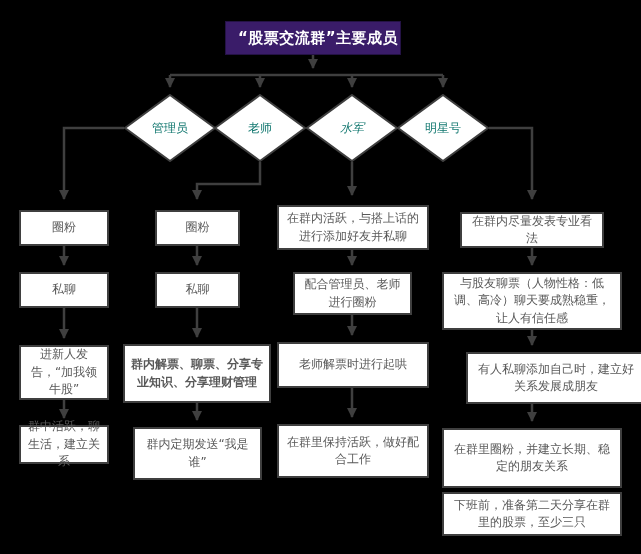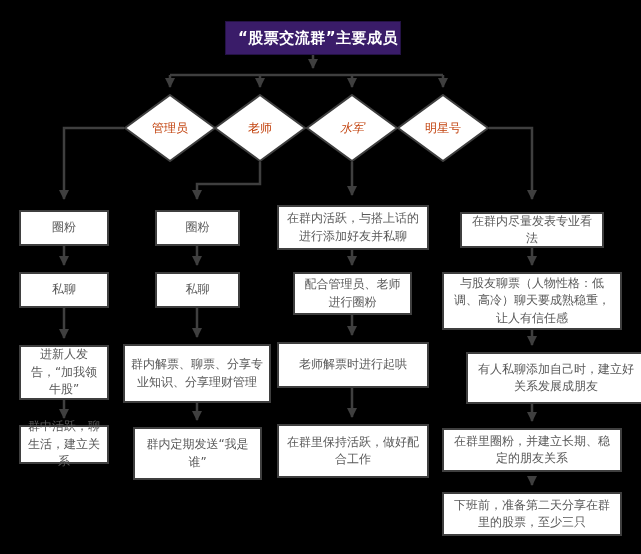--- a/index.html
+++ b/index.html
@@ -10,48 +10,48 @@
     position:absolute;left:225px;top:21px;width:176px;height:34px;
     background:#3a1c69;border:1px solid #241245;
     color:#fff;font-weight:bold;font-size:15px;letter-spacing:.5px;
     display:flex;align-items:center;justify-content:center;box-sizing:border-box;padding-left:10px;
   }
   .diamond{position:absolute;width:92px;height:68px;}
   .diamond svg{position:absolute;left:0;top:0;}
   .diamond .lbl{
     position:absolute;left:0;top:0;width:100%;height:100%;
     display:flex;align-items:center;justify-content:center;
-    color:#c2410c;font-size:12px;
+    color:#0f766e;font-size:12px;
   }
   .node{
     position:absolute;background:#fff;border:2px solid #3f3f3f;
     color:#595959;font-size:12px;line-height:1.45;
     display:flex;align-items:center;justify-content:center;text-align:center;
     box-sizing:border-box;padding:2px 5px;
   }
   
   .n-a1{left:19px;top:210px;width:90px;height:36px;}
   .n-a2{left:19px;top:272px;width:90px;height:36px;}
   .n-a3{left:19px;top:345px;width:90px;height:55px;}
   .n-a4{left:19px;top:425px;width:90px;height:39px;}
   
   .n-b1{left:155px;top:210px;width:85px;height:36px;}
   .n-b2{left:155px;top:272px;width:85px;height:36px;}
-  .n-b3{left:123px;top:344px;width:148px;height:59px;}
+  .n-b3{left:123px;top:344px;width:148px;height:59px;font-weight:bold;}
   .n-b4{left:133px;top:427px;width:129px;height:53px;}
   
   .n-c1{left:277px;top:205px;width:152px;height:45px;}
   .n-c2{left:293px;top:272px;width:119px;height:43px;}
   .n-c3{left:277px;top:342px;width:152px;height:46px;}
   .n-c4{left:277px;top:424px;width:152px;height:54px;}
   
   .n-d1{left:460px;top:212px;width:144px;height:36px;}
   .n-d2{left:442px;top:272px;width:180px;height:58px;}
   .n-d3{left:466px;top:352px;width:180px;height:52px;}
-  .n-d4{left:442px;top:428px;width:180px;height:44px;}
+  .n-d4{left:442px;top:428px;width:180px;height:60px;}
   .n-d5{left:442px;top:492px;width:180px;height:44px;}
   
   .dm-1{left:124px;top:94px;}
   .dm-2{left:214px;top:94px;}
   .dm-3{left:306px;top:94px;font-style:italic;}
   .dm-4{left:397px;top:94px;}
 </style>
 </head>
 <body>
 

